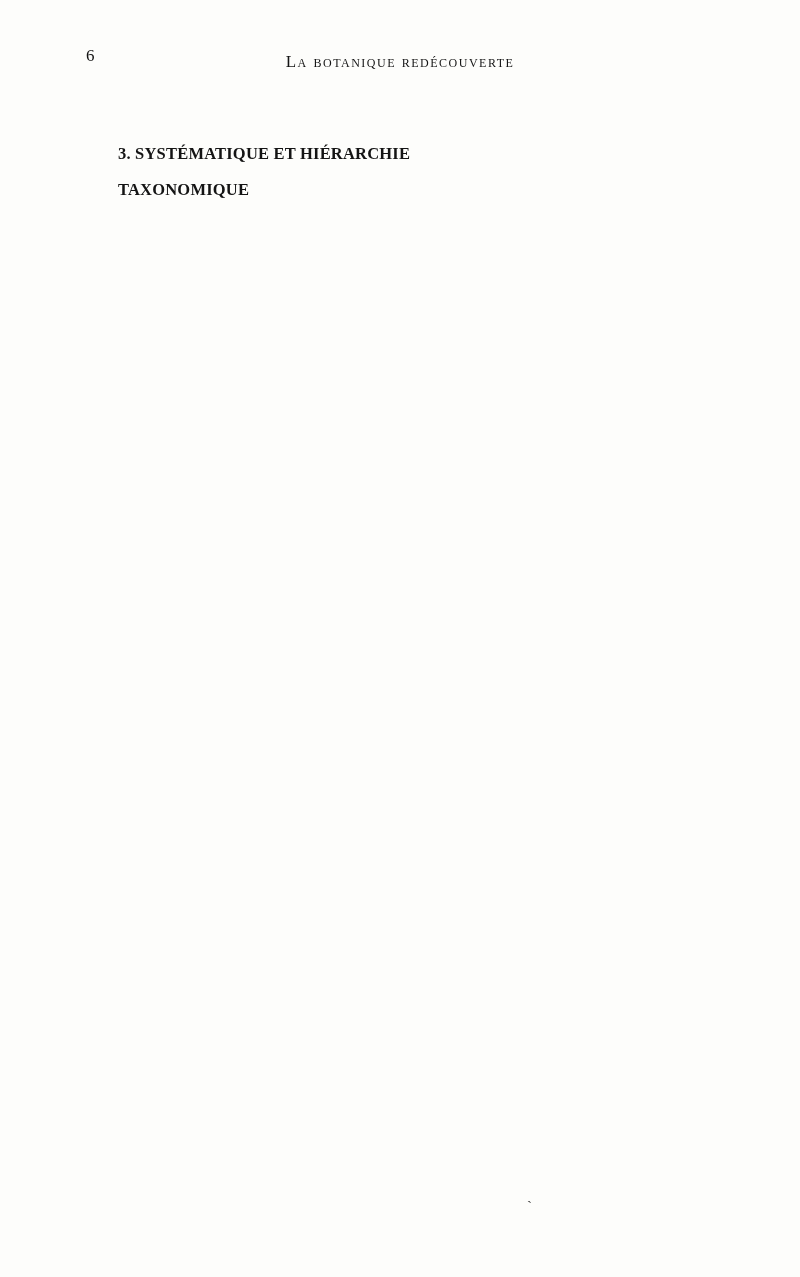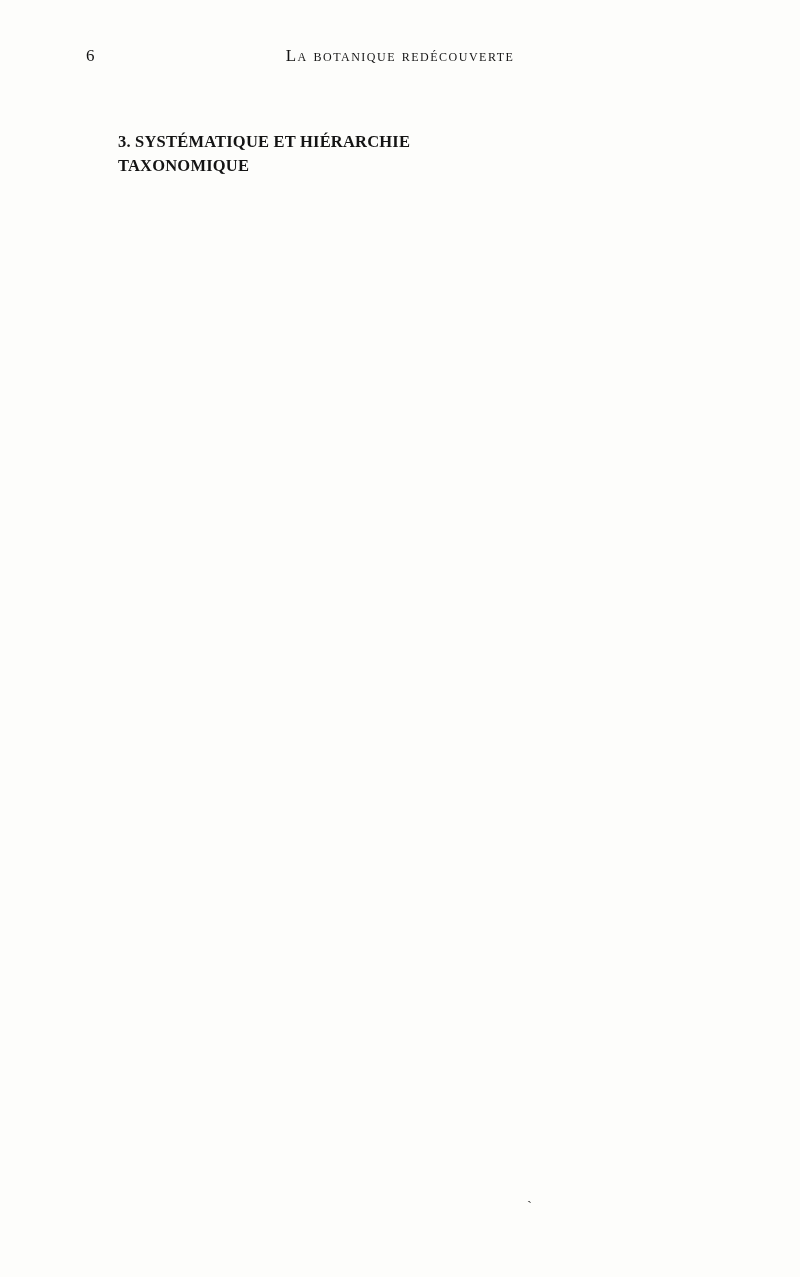--- a/index.html
+++ b/index.html
@@ -28,36 +28,37 @@
     position: absolute;
     left: 86px;
     top: 0;
     font-size: 17px;
   }
   .running-title {
     position: absolute;
     left: 0;
     width: 100%;
     text-align: center;
-    top: 0;
+    top: 6px;
     font-variant: small-caps;
     letter-spacing: 1.5px;
     font-size: 17px;
   }
   .toc {
     position: absolute;
     top: 130px;
     left: 118px;
     right: 82px;
     font-size: 16.5px;
   }
   .entry { line-height: 24px; }
   .entry .line {
     display: flex;
     align-items: baseline;
+    margin-top: 12px;
   }
   .entry .label { flex: 1 1 auto; }
   .entry .page {
     flex: 0 0 auto;
     margin-left: 12px;
     text-align: right;
     letter-spacing: 1px;
   }
   .entry.chapter {
     font-weight: bold;

